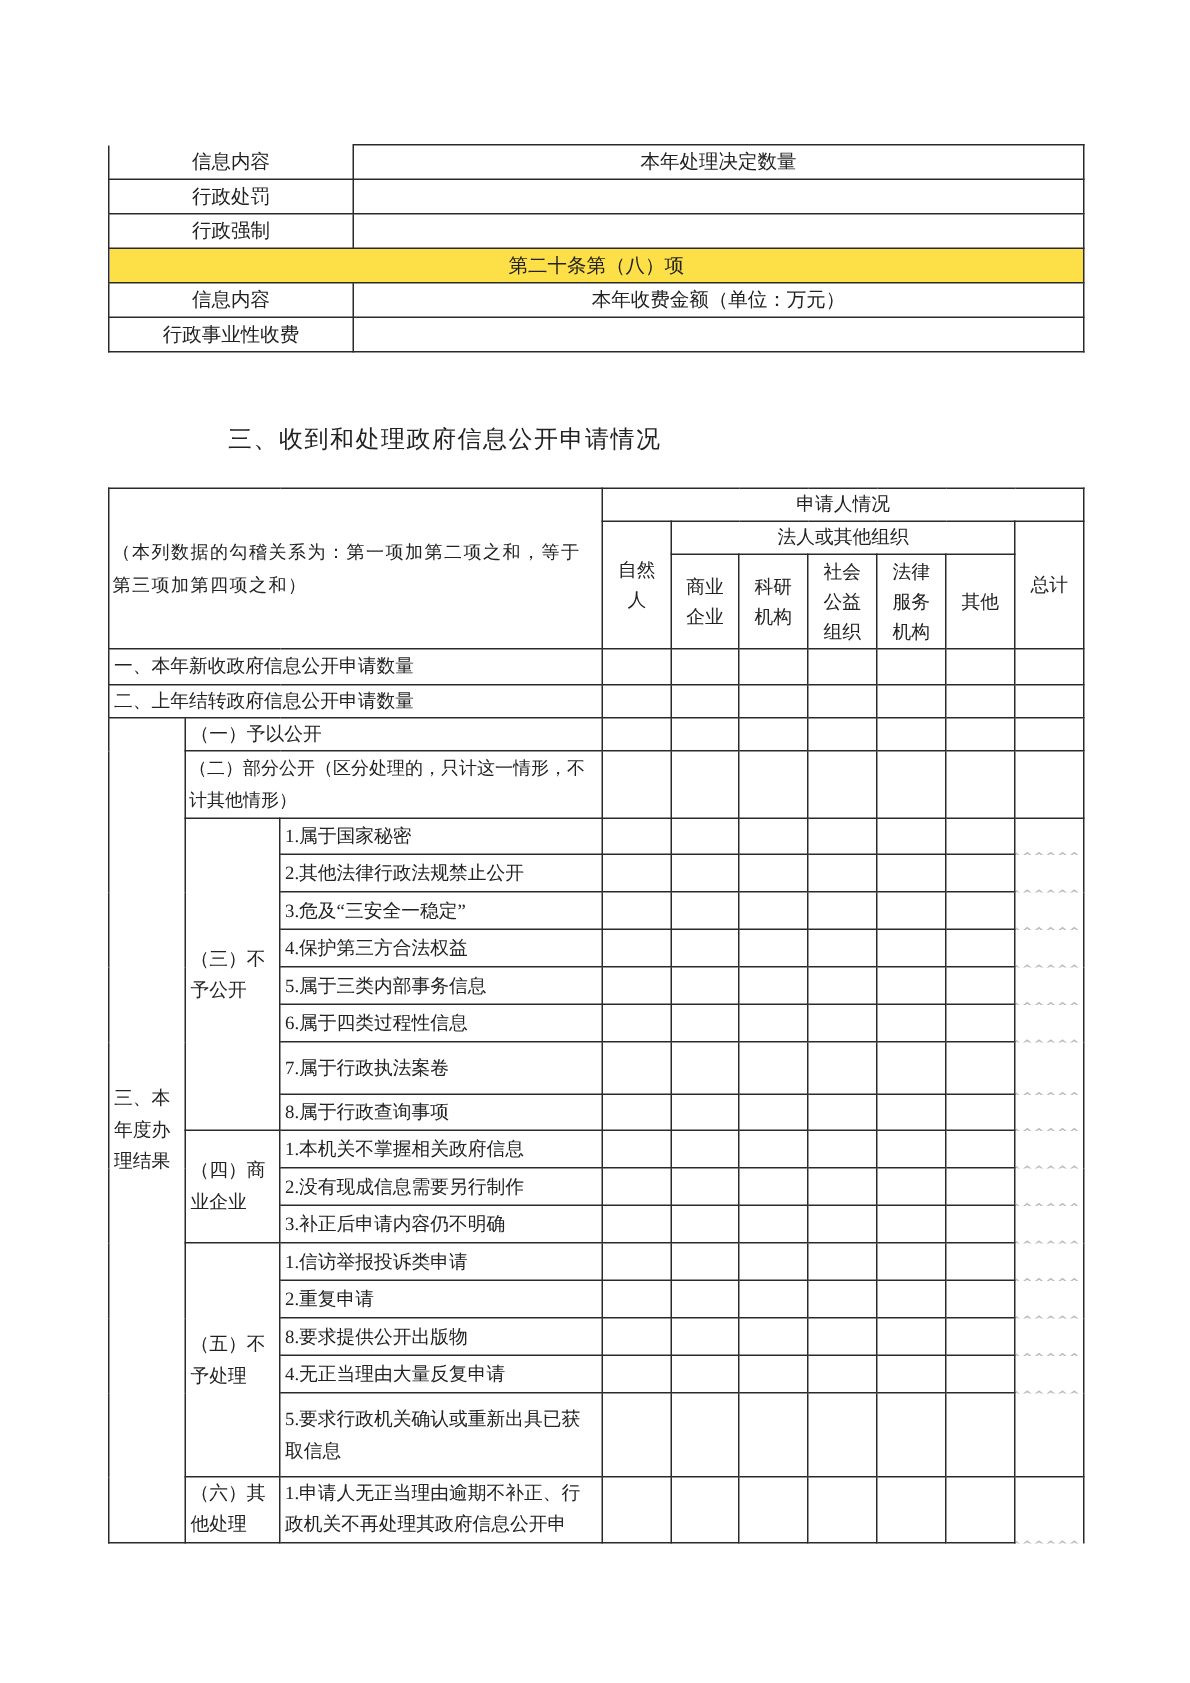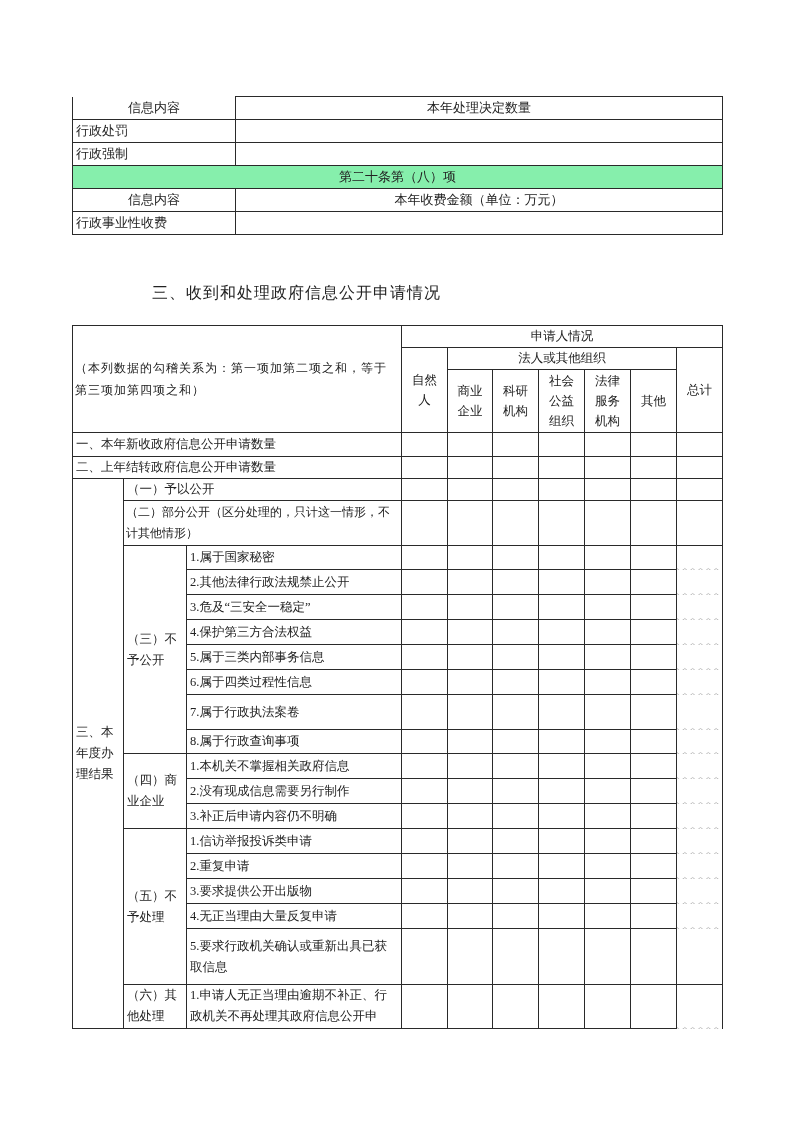--- a/index.html
+++ b/index.html
@@ -5,24 +5,24 @@
   html, body { margin: 0; padding: 0; background: #ffffff; }
   body {
     width: 793px; height: 1122px; position: relative; overflow: hidden;
     font-family: "Liberation Serif", "DejaVu Serif", serif; color: #222;
   }
   table { border-collapse: collapse; table-layout: fixed; position: absolute; }
   td { border: 1.5px solid #2a2a2a; padding: 0 3px; vertical-align: middle; overflow: hidden; }
 
   
   .t1 { left: 72px; top: 96px; width: 650px; font-size: 13px; border-radius: 20px; }
-  .t1 td { height: 22px; line-height: 18px; }
+  .t1 td { height: 22px; line-height: 18px; text-align: center; }
   .t1 .c { text-align: center; }
   .t1 .notop { border-top: none; }
-  .t1 .band { background: #86efac; text-align: center; }
+  .t1 .band { background: #fde047; text-align: center; }
 
   
   .section-title {
     position: absolute; left: 152px; top: 283px; font-size: 16px; letter-spacing: 1px;
     white-space: nowrap;
   }
 
   
   .t2 { left: 72px; top: 325px; width: 650px; font-size: 12.5px; }
   .t2 td { line-height: 21px; }
@@ -326,21 +326,21 @@
         <td class="val"></td>
         <td class="val"></td>
         <td class="val"></td>
         <td class="val wavy-bottom no-top">
           <svg class="wavy" viewBox="0 0 46 6" preserveAspectRatio="none">
             <polyline points="0,1.5 4,4.5 8,1.5 12,4.5 16,1.5 20,4.5 24,1.5 28,4.5 32,1.5 36,4.5 40,1.5 44,4.5" fill="none" stroke="#bdbdbd" stroke-width="1"></polyline>
           </svg>
         </td>
       </tr>
       <tr style="height: 25px;">
-        <td class="lbl">3.要求提供公开出版物</td>
+        <td class="lbl">8.要求提供公开出版物</td>
         <td class="val"></td>
         <td class="val"></td>
         <td class="val"></td>
         <td class="val"></td>
         <td class="val"></td>
         <td class="val"></td>
         <td class="val wavy-bottom no-top">
           <svg class="wavy" viewBox="0 0 46 6" preserveAspectRatio="none">
             <polyline points="0,1.5 4,4.5 8,1.5 12,4.5 16,1.5 20,4.5 24,1.5 28,4.5 32,1.5 36,4.5 40,1.5 44,4.5" fill="none" stroke="#bdbdbd" stroke-width="1"></polyline>
           </svg>

